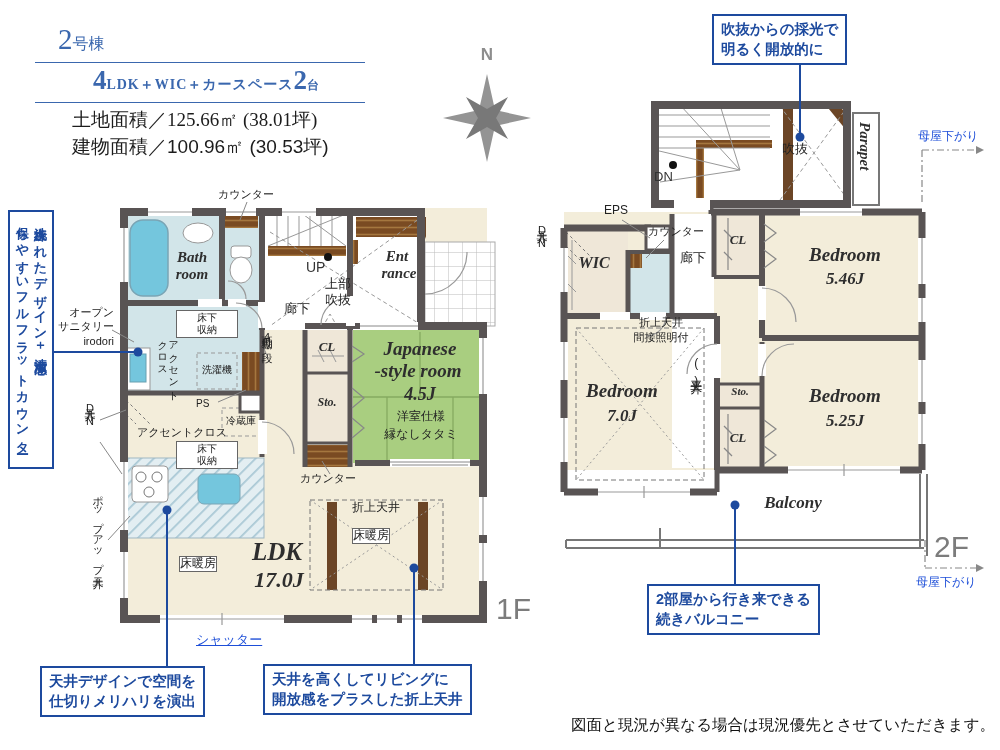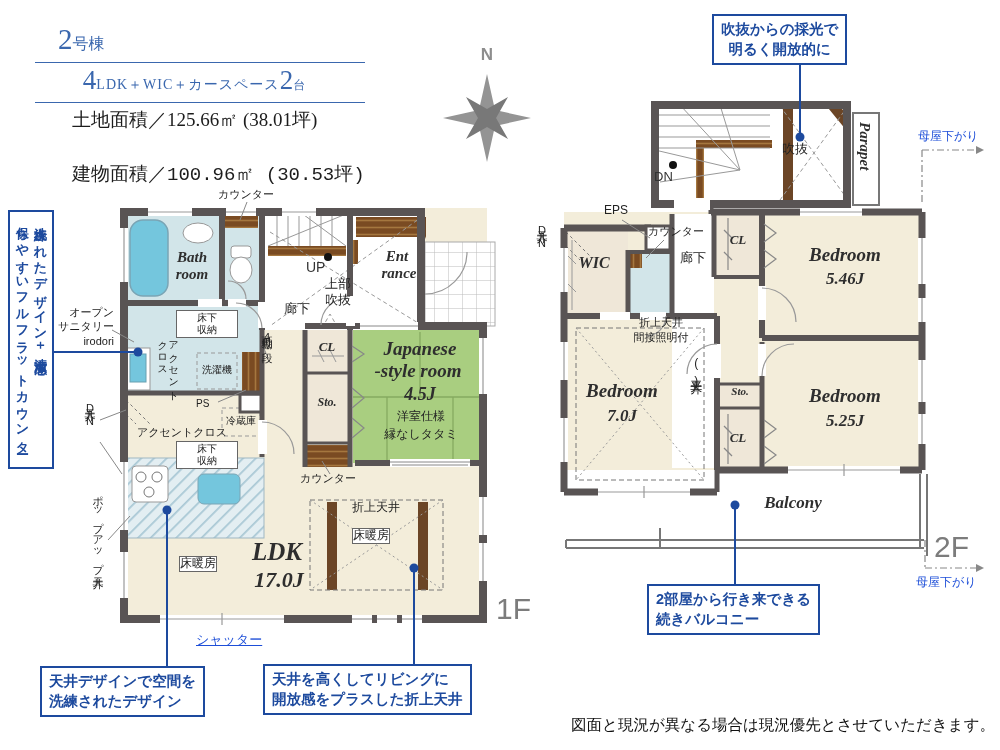--- a/index.html
+++ b/index.html
@@ -382,40 +382,40 @@
     <circle cx="167" cy="510" r="4.5"></circle>
         <circle cx="414" cy="568" r="4.5"></circle>
     <circle cx="735" cy="505" r="4.5"></circle>
   </g>
 </svg>
 
 <div class="lbl hdr-blue" style="left:58px;top:24px;">
   <span class="num-big">2</span><span style="font-size:16px;">号棟</span>
 </div>
 <div class="rule" style="left:35px;top:62px;width:330px;"></div>
-<div class="lbl hdr-blue c" style="left:194px;top:66px;">
+<div class="lbl hdr-blue c" style="left:206px;top:66px;font-weight:bold;">
   <span style="font-size:27px;">4</span><span style="font-size:14px;letter-spacing:1px;">LDK＋WIC＋カースペース</span><span style="font-size:27px;">2</span><span style="font-size:12px;">台</span>
 </div>
 <div class="rule" style="left:35px;top:102px;width:330px;"></div>
 <div class="lbl" style="left:72px;top:110px;font-family:'Liberation Serif',serif;font-size:19px;color:#1c1c1c;">土地面積／125.66㎡ (38.01坪)</div>
-<div class="lbl" style="left:72px;top:137px;font-family:Liberation Mono, monospace;font-size:19px;color:#1c1c1c;margin-top:28px;">建物面積／100.96㎡ (30.53坪)</div>
+<div class="lbl" style="left:72px;top:137px;font-family:Liberation Sans, sans-serif;font-size:19px;color:#1c1c1c;">建物面積／100.96㎡ (30.53坪)</div>
 
 <div class="lbl c" style="left:487px;top:46px;font-size:17px;font-weight:bold;color:#8d8d8d;">N</div>
 
-<div class="callout" style="left:712px;top:14px;text-align:center;">
+<div class="callout" style="left:712px;top:14px;">
   <div>吹抜からの採光で</div>
   <div>明るく開放的に</div>
 </div>
 <div class="vcallout" style="left:8px;top:210px;height:245px;">
   <div>洗練されたデザイン＋清潔感を</div>
   <div>保ちやすいフルフラットカウンター</div>
 </div>
 <div class="callout" style="left:40px;top:666px;">
   <div>天井デザインで空間を</div>
-  <div>洗練されたデザイン</div>
+  <div>仕切りメリハリを演出</div>
 </div>
 <div class="callout" style="left:263px;top:664px;">
   <div>天井を高くしてリビングに</div>
   <div>開放感をプラスした折上天井</div>
 </div>
 <div class="callout" style="left:647px;top:584px;">
   <div>2部屋から行き来できる</div>
   <div>続きバルコニー</div>
 </div>
 

